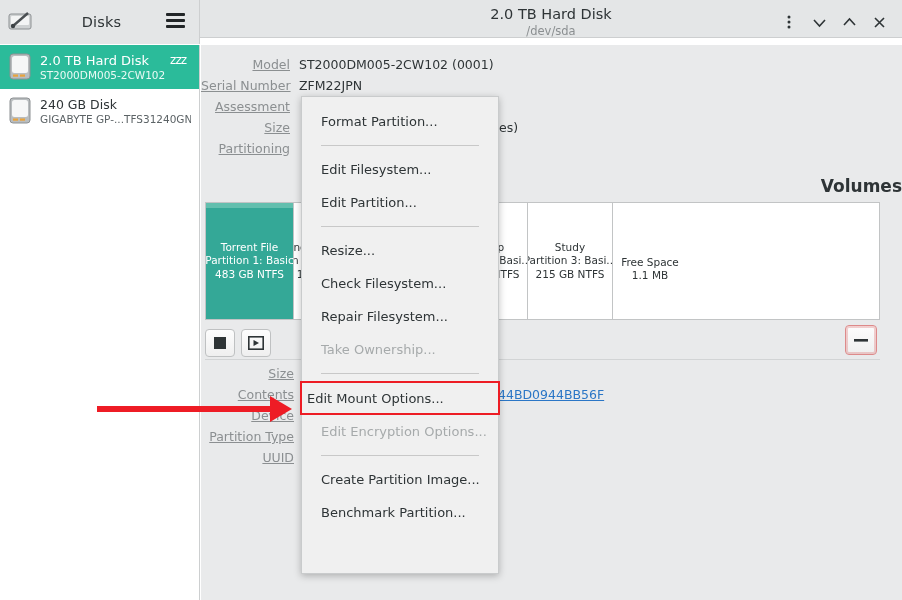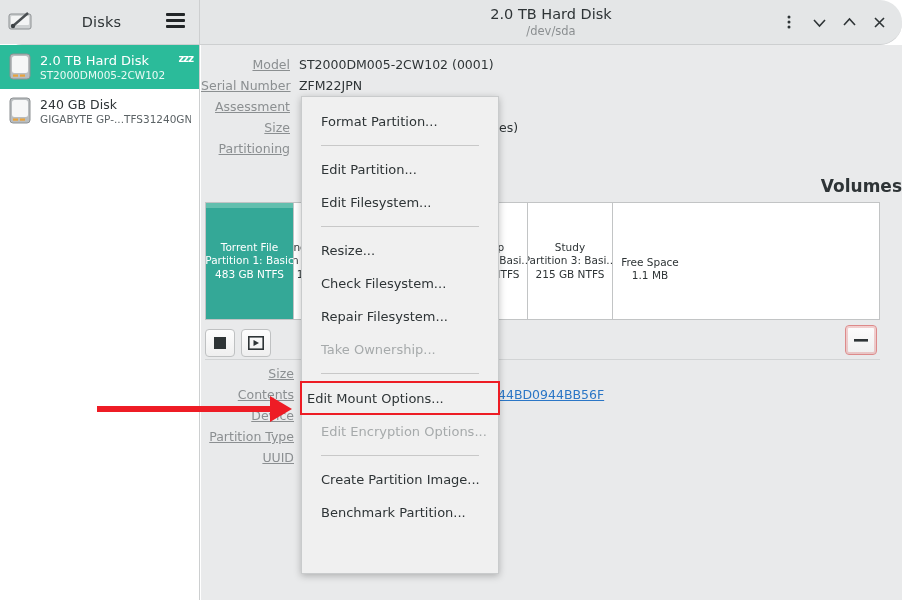--- a/index.html
+++ b/index.html
@@ -6,25 +6,24 @@
   html, body {
     width: 902px; height: 600px;
     font-family: "DejaVu Sans", "Liberation Sans", sans-serif;
     background: #ffffff;
     overflow: hidden;
   }
   #app { position: relative; width: 902px; height: 600px; }
 
   
   .headerbar {
-    position: absolute; top: 0; left: 0; width: 902px; height: 45px;
+    position: absolute; top: 0; left: 0; width: 902px; height: 38px;
     background: #e4e6e7;
     border-bottom: 1px solid #cdcfd0;
     display: flex;
-    border-radius: 22px;
   }
   .hb-left {
     width: 200px; height: 44px;
     background: #e4e6e7;
     border-right: 1px solid #cdcfd0;
     display: flex; align-items: center; position: relative;
   }
   .app-icon {
     position: absolute; left: 8px; top: 10px; width: 26px; height: 24px;
   }
@@ -64,21 +63,21 @@
     height: 44px; display: flex; align-items: center; padding: 0 8px;
     position: relative; cursor: pointer;
   }
   .disk-row.selected { background: #2bbb9a; }
   .disk-ico { width: 24px; height: 28px; flex: 0 0 24px; margin-right: 8px; }
   .disk-txt { display: flex; flex-direction: column; overflow: hidden; }
   .disk-name { font-size: 12.5px; color: #2e3436; line-height: 15px; white-space: nowrap; }
   .disk-sub  { font-size: 10.5px; color: #5c6366; line-height: 14px; white-space: nowrap; }
   .disk-row.selected .disk-name { color: #ffffff; font-size: 13px; }
   .disk-row.selected .disk-sub  { color: #eafaf5; }
-  .zzz { position: absolute; right: 6px; top: 8px; font-size: 10px; color: #ffffff; font-weight: 700; letter-spacing: -1px; }
+  .zzz { position: absolute; right: 13px; top: 8px; font-size: 12px; color: #ffffff; font-weight: 400; letter-spacing: -1px; }
 
   
   .content {
     position: absolute; top: 45px; left: 201px; width: 701px; height: 555px;
     background: #e9eaeb;
   }
   .props { padding: 12px 0 0 0; }
   .prow { display: flex; height: 21px; align-items: baseline; }
   .plabel {
     width: 98px; text-align: right; font-size: 12.5px; color: #8b8f91;
@@ -363,22 +362,22 @@
           <div class="plabel">UUID</div>
           <div class="pvalue"></div>
         </div>
       </div>
     </div>
   </div>
 
   <div class="menu">
     <div class="mi">Format Partition...</div>
     <div class="msep"></div>
+    <div class="mi">Edit Filesystem...</div>
     <div class="mi">Edit Partition...</div>
-    <div class="mi">Edit Filesystem...</div>
     <div class="msep"></div>
     <div class="mi">Resize...</div>
     <div class="mi">Check Filesystem...</div>
     <div class="mi">Repair Filesystem...</div>
     <div class="mi disabled">Take Ownership...</div>
     <div class="msep"></div>
     <div class="mi hl">Edit Mount Options...</div>
     <div class="mi disabled">Edit Encryption Options...</div>
     <div class="msep"></div>
     <div class="mi">Create Partition Image...</div>

